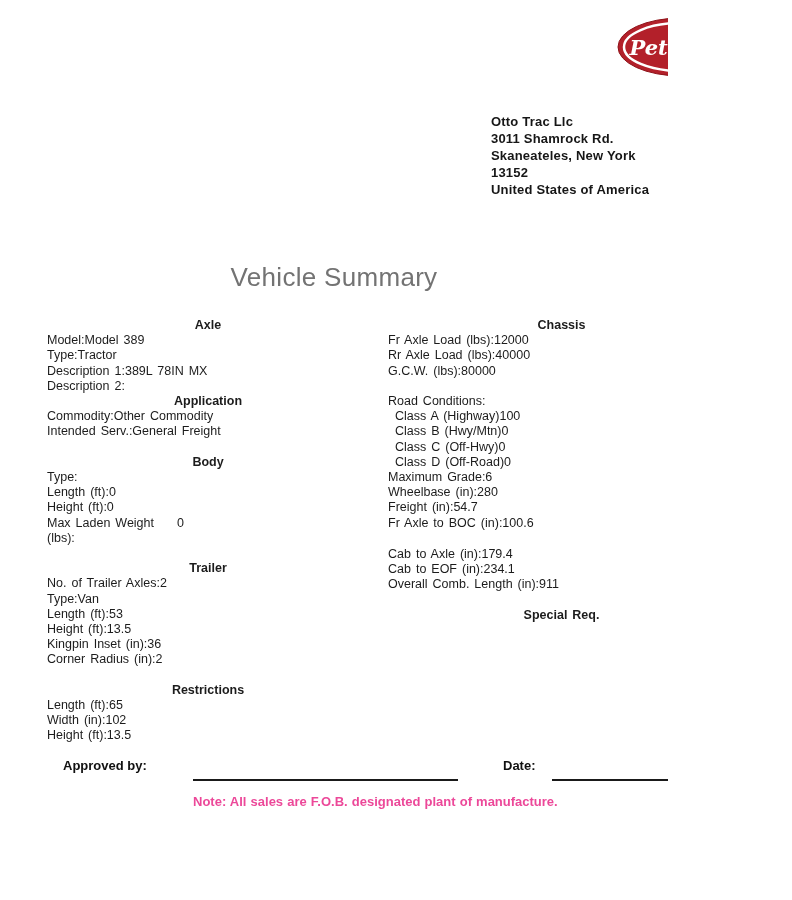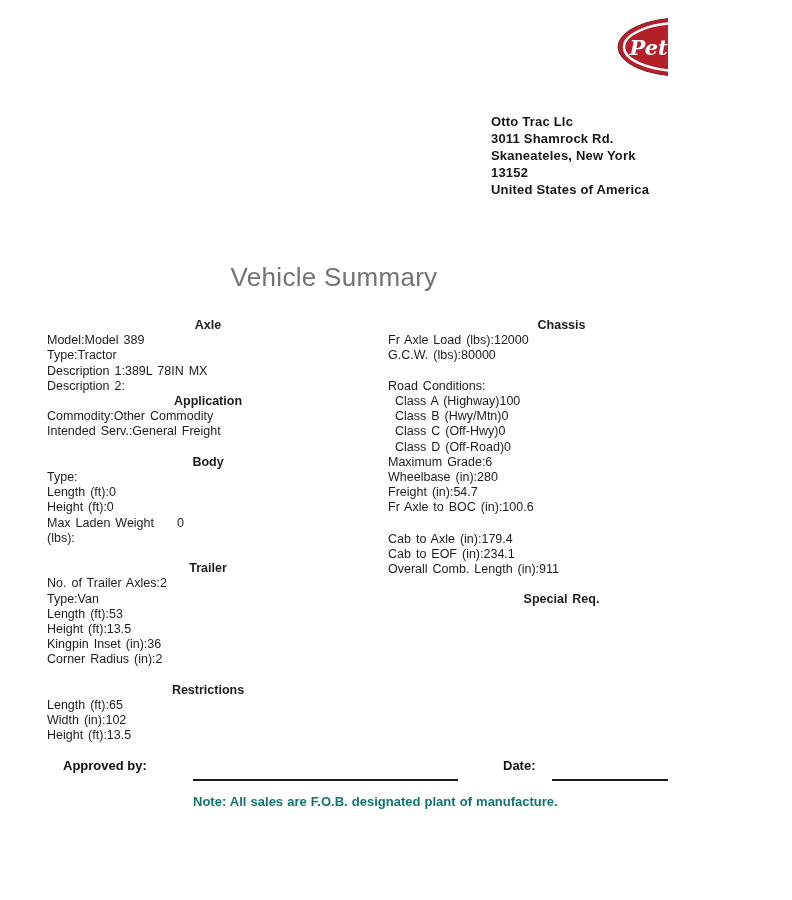--- a/index.html
+++ b/index.html
@@ -38,21 +38,21 @@
   .sp16 { height:16px; }
   
   .foot-label { position:absolute; font-size:13px; font-weight:700; color:#111; }
   .approved-label { left:63px; top:758px; }
   .date-label { left:503px; top:758px; }
   .sig-line { position:absolute; height:0; border-top:2px solid #1a1a1a; }
   .sig-line-1 { left:193px; top:779px; width:265px; }
   .sig-line-2 { left:552px; top:779px; width:170px; }
   .note {
     position:absolute; left:193px; top:794px;
-    font-size:13px; font-weight:700; color:#0f766e; word-spacing:.5px;
+    font-size:13px; font-weight:700; color:#ec4899; word-spacing:.5px;
   }
 </style>
 </head>
 <body>
 
 <div class="page">
 
   <svg class="logo" viewBox="0 0 128 60" xmlns="http://www.w3.org/2000/svg">
     <ellipse cx="64" cy="30" rx="63" ry="29" stroke="#8e1219" stroke-width="1" fill="#b3202a"></ellipse>
     <ellipse cx="64" cy="30" rx="57" ry="24" fill="none" stroke-width="2.5" stroke="#ffffff"></ellipse>
@@ -155,20 +155,24 @@
       </div>
   </div>
 
   <div class="col col-right">
     <div class="hdr">Chassis</div>
     <div class="row">
         <span class="lbl">Fr Axle Load (lbs):</span>
         <span class="val">12000</span>
       </div>
     <div class="row">
+        <span class="lbl">Rr Axle Load (lbs):</span>
+        <span class="val">40000</span>
+      </div>
+    <div class="row">
         <span class="lbl">G.C.W. (lbs):</span>
         <span class="val">80000</span>
       </div>
     <div class="sp"></div>
     <div class="row">
         <span class="lbl">Road Conditions:</span>
         <span class="val"></span>
       </div>
     <div class="row ind">
         <span class="lbl">Class A (Highway)</span>

